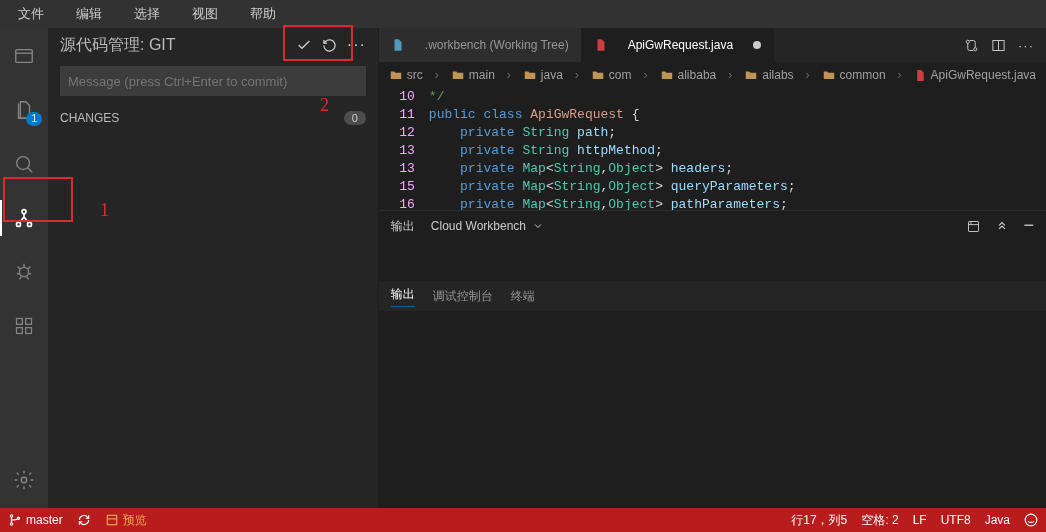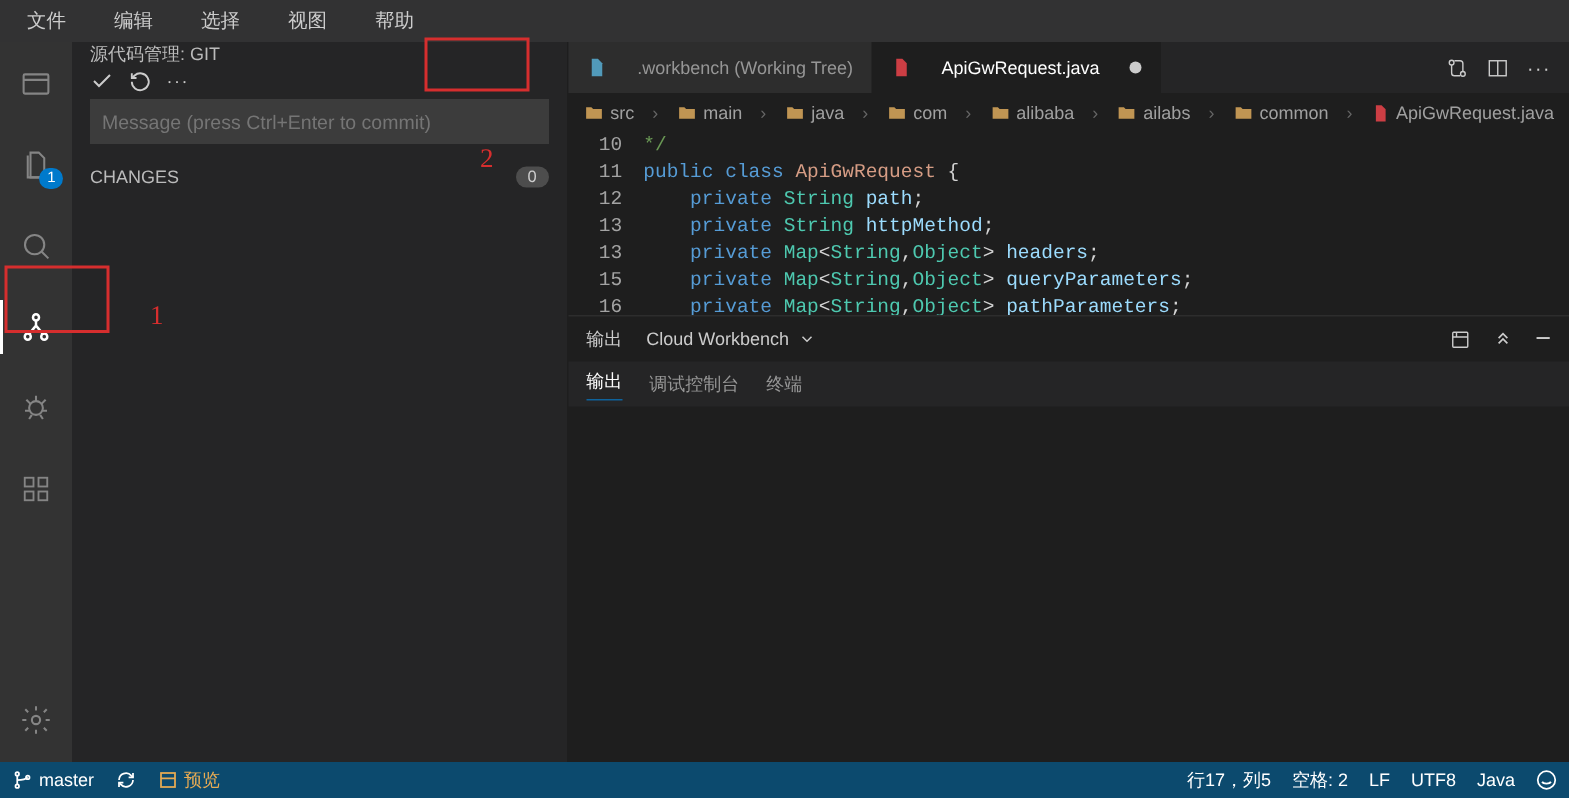--- a/index.html
+++ b/index.html
@@ -76,25 +76,25 @@
 .sidebar {
   width: 335px;
   background: #252526;
   display: flex;
   flex-direction: column;
   border-right: 1px solid #1e1e1e;
 }
 .sidebar-header {
   height: 34px;
   display: flex;
+  align-items: center;
   padding: 0 12px;
   justify-content: space-between;
   color: #bbbbbb;
-  font-size: 12px;
-  flex-direction: column;
+  font-size: 16px;
 }
 .sidebar-header .actions {
   display: flex;
   align-items: center;
   gap: 10px;
   color: #ccc;
 }
 .scm-input {
   margin: 4px 12px 8px 12px;
   height: 30px;
@@ -178,35 +178,36 @@
   line-height: 18px;
   background: #1e1e1e;
   position: relative;
   height: 122px;
   overflow: hidden;
 }
 .gutter {
   width: 50px;
   text-align: right;
   padding-right: 14px;
-  color: #a3a3a3;
+  color: #f0abfc;
 }
 .code-lines { flex: 1; white-space: pre; overflow: hidden; }
 .tok-comment { color: #6a9955; }
 .tok-keyword { color: #569cd6; }
 .tok-type { color: #4ec9b0; }
 .tok-ident { color: #9cdcfe; }
 .tok-punc { color: #d4d4d4; }
 .tok-class { color: #d69d85; }
 .panel {
   flex: 1;
   background: #1e1e1e;
   border-top: 1px solid #2d2d2d;
   display: flex;
   flex-direction: column;
+  gap: 40px;
 }
 .panel-header {
   height: 30px;
   display: flex;
   align-items: center;
   padding: 0 12px;
   gap: 16px;
   color: #ccc;
   font-size: 12px;
 }
@@ -232,21 +233,21 @@
   font-size: 12px;
   background: #252526;
 }
 .panel-tabs .ptab.active {
   color: #fff;
   border-bottom: 1px solid #0e639c;
   padding-bottom: 3px;
 }
 .status-bar {
   height: 24px;
-  background: #0c4a6e;
+  background: #b91c1c;
   color: #fff;
   display: flex;
   align-items: center;
   font-size: 12px;
   padding: 0 8px;
   gap: 14px;
 }
 .status-bar .sb-left, .status-bar .sb-right {
   display: flex;
   align-items: center;

